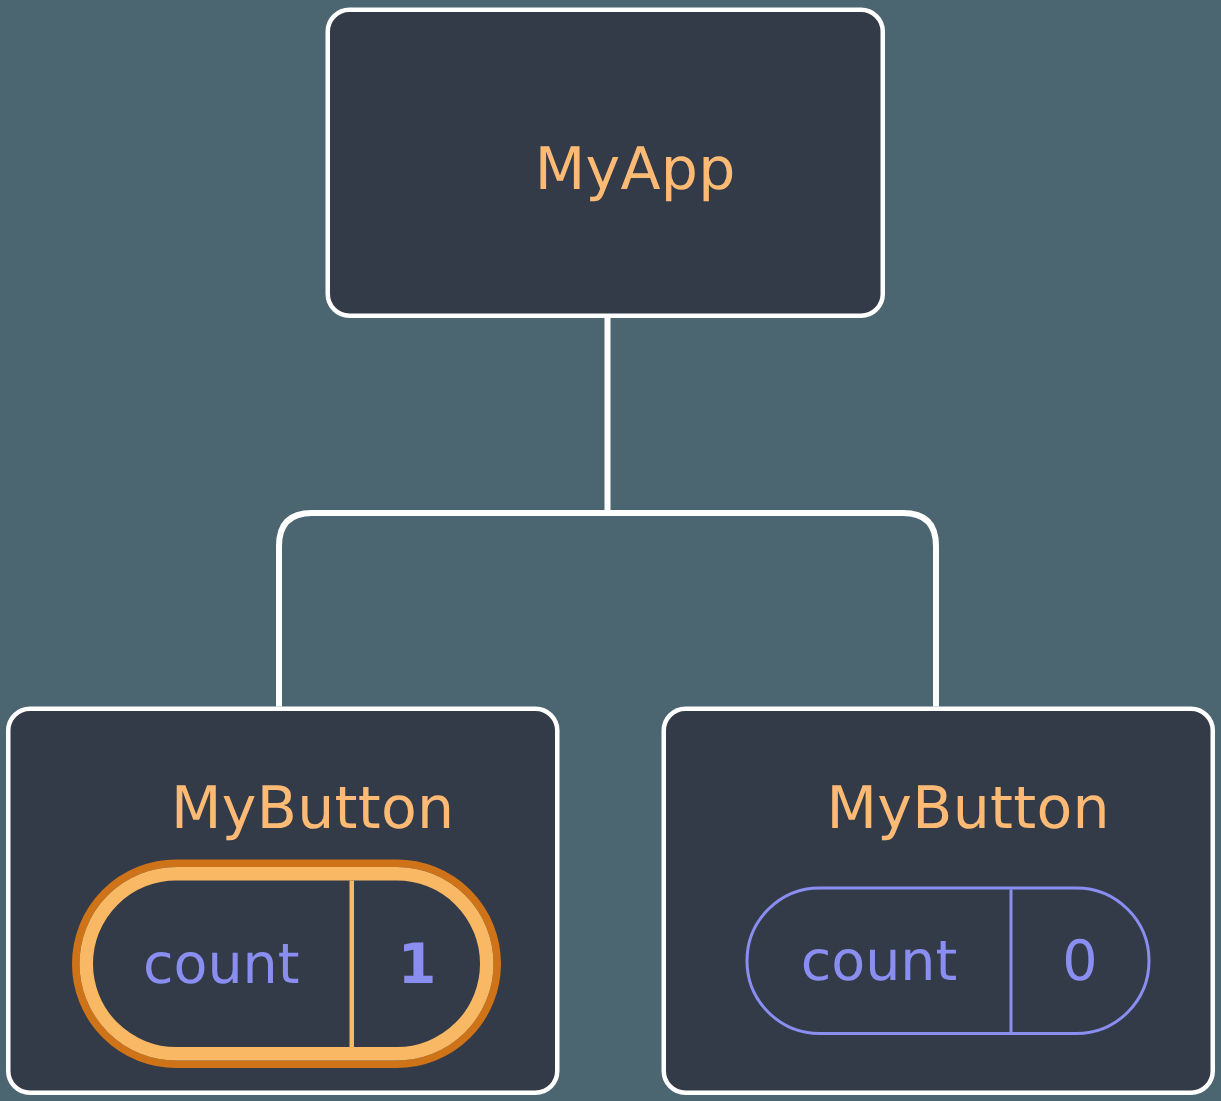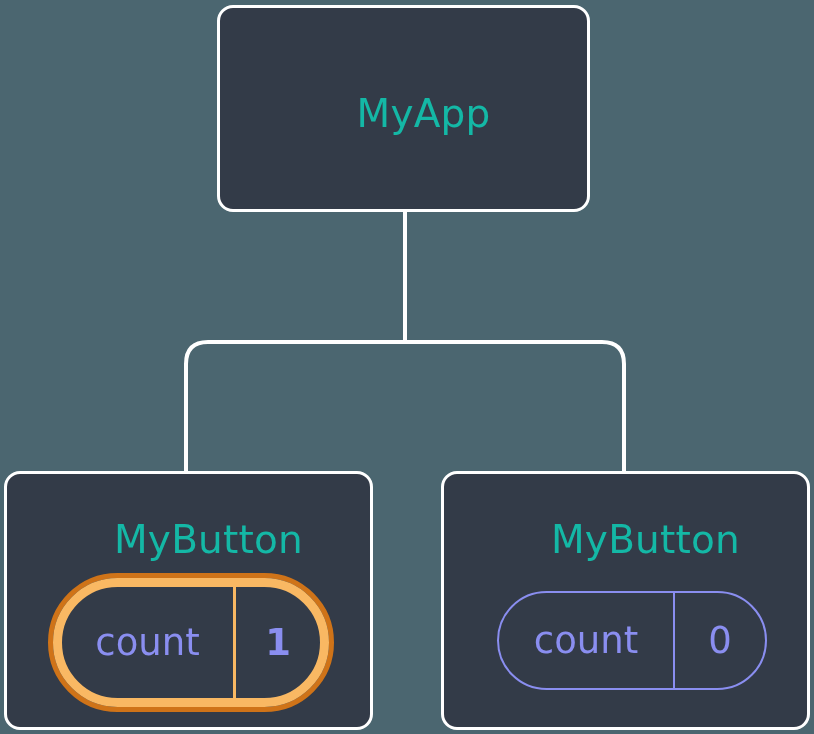--- a/index.html
+++ b/index.html
@@ -51,21 +51,21 @@
     top: 471px;
     width: 369px;
     height: 259px;
   }
 
   .node-title {
     position: absolute;
     left: 0;
     right: 0;
     text-align: center;
-    color: #14b8a6;
+    color: #fdba74;
     font-size: 39px;
     font-weight: 400;
     letter-spacing: 0.2px;
     line-height: 1;
     white-space: nowrap;
     padding-left: 40px;
   }
   .node-root .node-title { top: 86px; }
   .node-child-left .node-title { top: 46px; }
   .node-child-right .node-title { top: 46px; }

